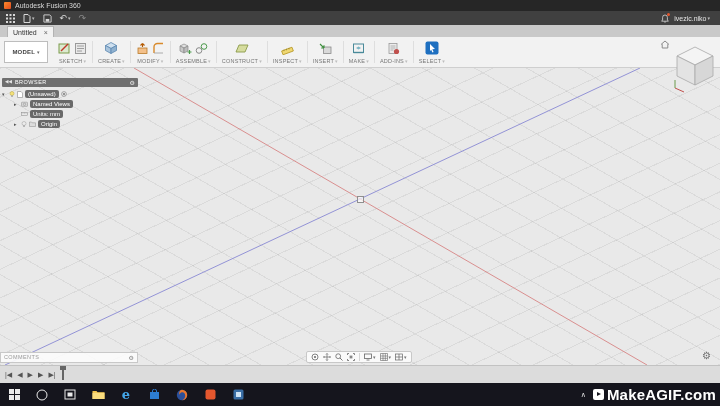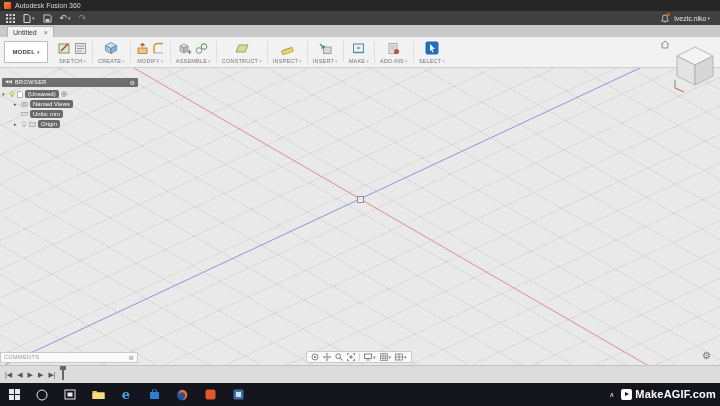--- a/index.html
+++ b/index.html
@@ -111,21 +111,21 @@
     display:flex;align-items:center;box-sizing:border-box;}
   .tb-icons{display:flex;align-items:center;gap:14px;padding-left:7px;}
   .tb-icon{display:flex;align-items:center;justify-content:center;width:14px;height:14px;}
   .edge-e{font-size:13px;font-weight:bold;color:#43a6e8;line-height:1;font-family:"DejaVu Serif",serif;}
   .tray{margin-left:auto;display:flex;align-items:center;gap:7px;padding-right:4px;}
   .tray-up{font-size:7px;color:#e6e6e6;line-height:1;}
   .wm{display:flex;align-items:center;gap:3px;}
   .wm-logo{width:11px;height:11px;background:#ffffff;border-radius:2px;position:relative;}
   .wm-logo:before{content:"";position:absolute;left:4px;top:3px;
     border-left:4px solid #15151d;border-top:2.5px solid transparent;border-bottom:2.5px solid transparent;}
-  .wm-text{font-size:11px;font-weight:700;color:#ffffff;line-height:1;letter-spacing:.2px;}
+  .wm-text{font-size:15px;font-weight:700;color:#ffffff;line-height:1;letter-spacing:.2px;}
 </style>
 </head>
 <body>
 
 <div class="abs titlebar">
   <span class="fusion-logo"></span>
   <span class="ttl">Autodesk Fusion 360</span>
 </div>
 
 <div class="abs appbar">

